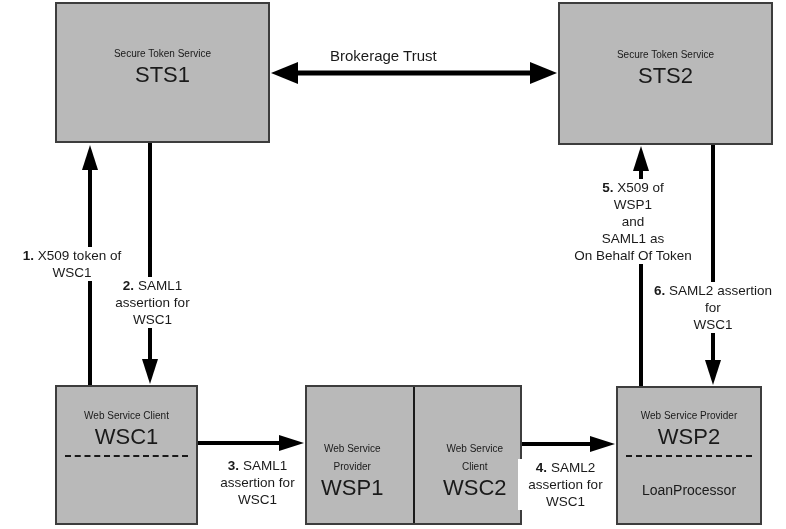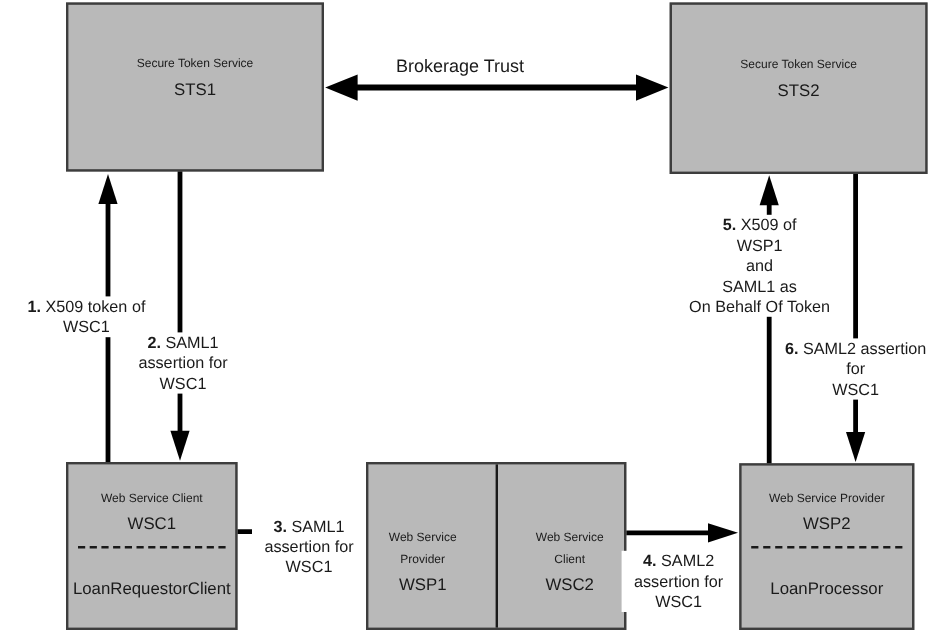--- a/index.html
+++ b/index.html
@@ -7,21 +7,21 @@
     position:relative;width:786px;height:529px;background:#ffffff;
     font-family:"Liberation Sans",sans-serif;color:#1a1a1a;overflow:hidden;
   }
   .box{
     position:absolute;box-sizing:border-box;
     background:#b9b9b9;border:2px solid #3d3d3d;
     display:flex;flex-direction:column;align-items:center;
     text-align:center;
   }
   .box-title{font-size:10px;line-height:18px;white-space:pre-line;}
-  .box-name{font-size:14px;line-height:21px;margin-top:1px;text-align:center;}
+  .box-name{font-size:22px;line-height:21px;margin-top:1px;text-align:center;}
   .box-impl{font-size:14px;line-height:18px;}
   .dashed-divider{
     height:0;border-top:2px dashed #1a1a1a;align-self:stretch;
     margin:8px 8px 0 8px;
   }
   
   #sts1-box{left:55px;top:2px;width:215px;height:141px;justify-content:center;padding-bottom:16px;}
   #sts2-box{left:558px;top:2px;width:215px;height:143px;justify-content:center;padding-bottom:16px;}
   #wsc1-box{left:55px;top:385px;width:143px;height:140px;padding-top:20px;}
   #wsc1-box .box-impl{margin-top:24px;}
@@ -45,21 +45,21 @@
     font-size:13.5px;line-height:17px;
   }
   .arrow-label b{font-weight:bold;}
   .lbl-text{white-space:pre-line;}
   #brokerage-label{
     position:absolute;left:330px;top:47px;width:160px;text-align:left;
     font-size:15px;background:transparent;
   }
   #label-1{left:12px;top:199px;width:120px;margin-top:48px;}
   #label-2{left:105px;top:277px;width:95px;}
-  #label-3{left:210px;top:430px;width:95px;}
+  #label-3{left:210px;top:457px;width:95px;}
   #label-4{left:518px;top:459px;width:95px;}
   #label-5{left:558px;top:179px;width:150px;}
   #label-6{left:646px;top:282px;width:134px;}
 </style>
 </head>
 <body>
 
 <div id="stage">
 
   <div class="box" id="sts1-box">
@@ -69,21 +69,20 @@
 
   <div class="box" id="sts2-box">
     <div class="box-title">Secure Token Service</div>
     <div class="box-name">STS2</div>
   </div>
 
   <div class="box" id="wsc1-box">
     <div class="box-title">Web Service Client</div>
     <div class="box-name">WSC1</div>
     <div class="dashed-divider"></div>
-    <div class="box-impl">LoanRequestorClient</div>
   </div>
 
   <div class="box" id="mid-box">
     <div class="mid-half">
       <div class="box-title">Web Service
 Provider</div>
       <div class="box-name">WSP1</div>
     </div>
     <div class="mid-half">
       <div class="box-title">Web Service

